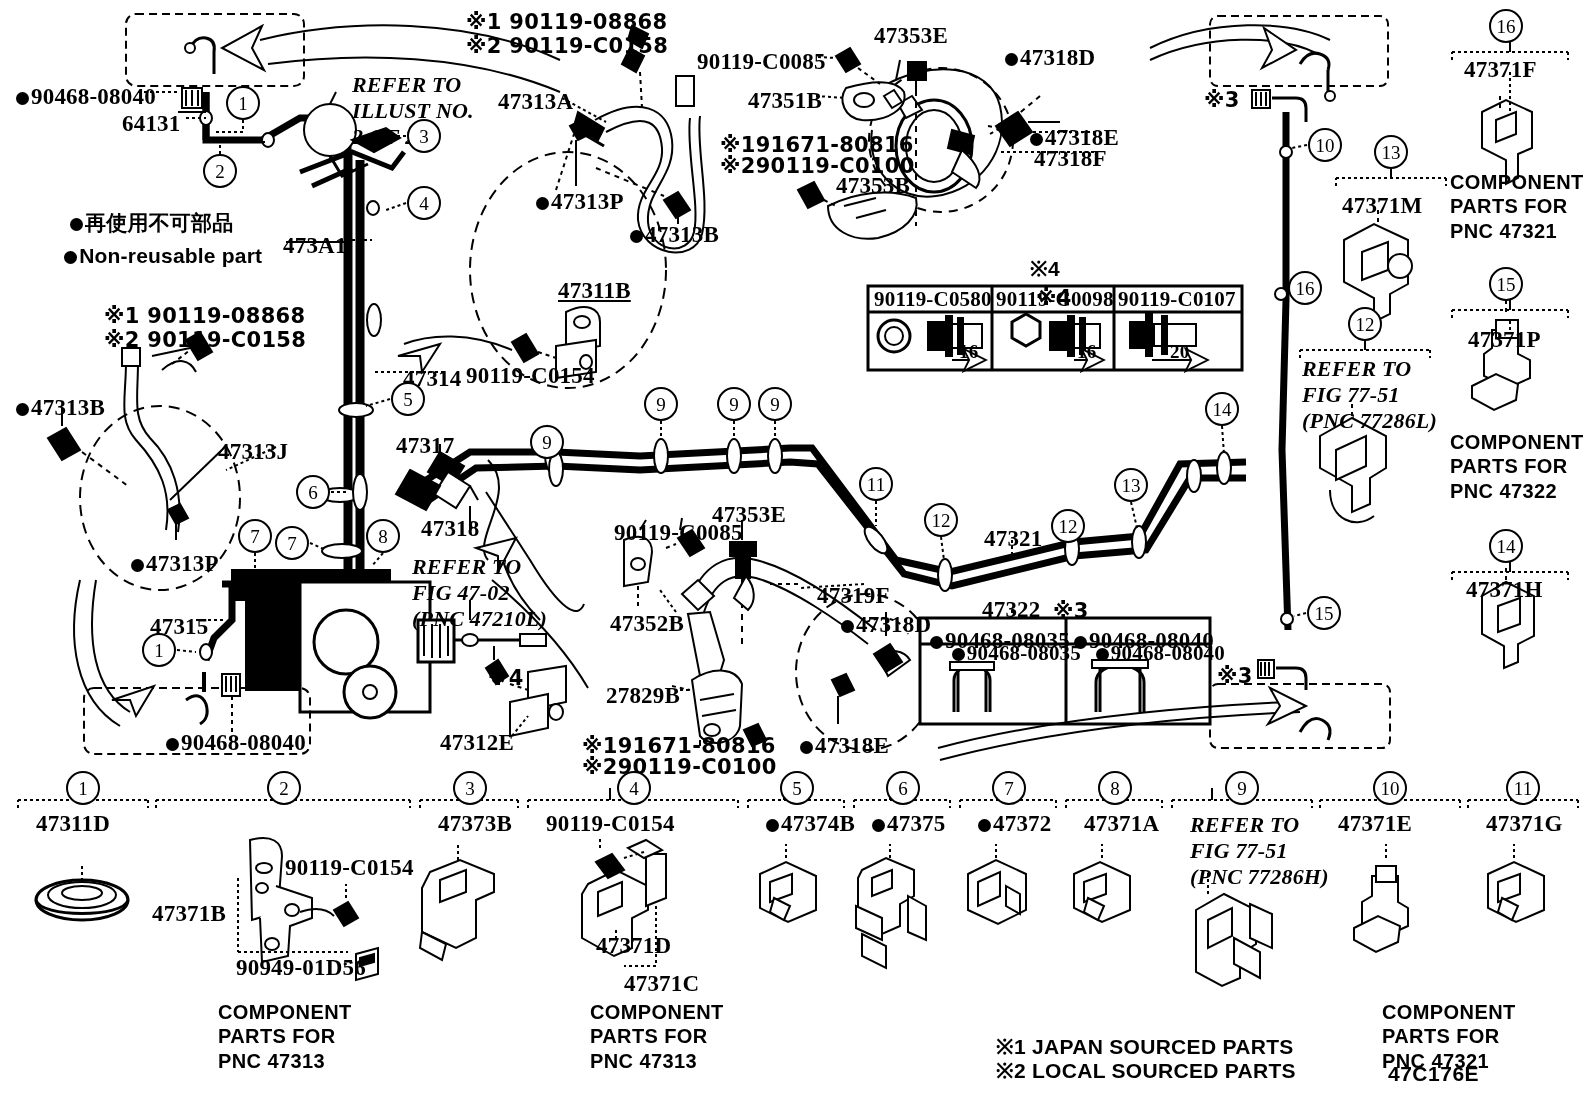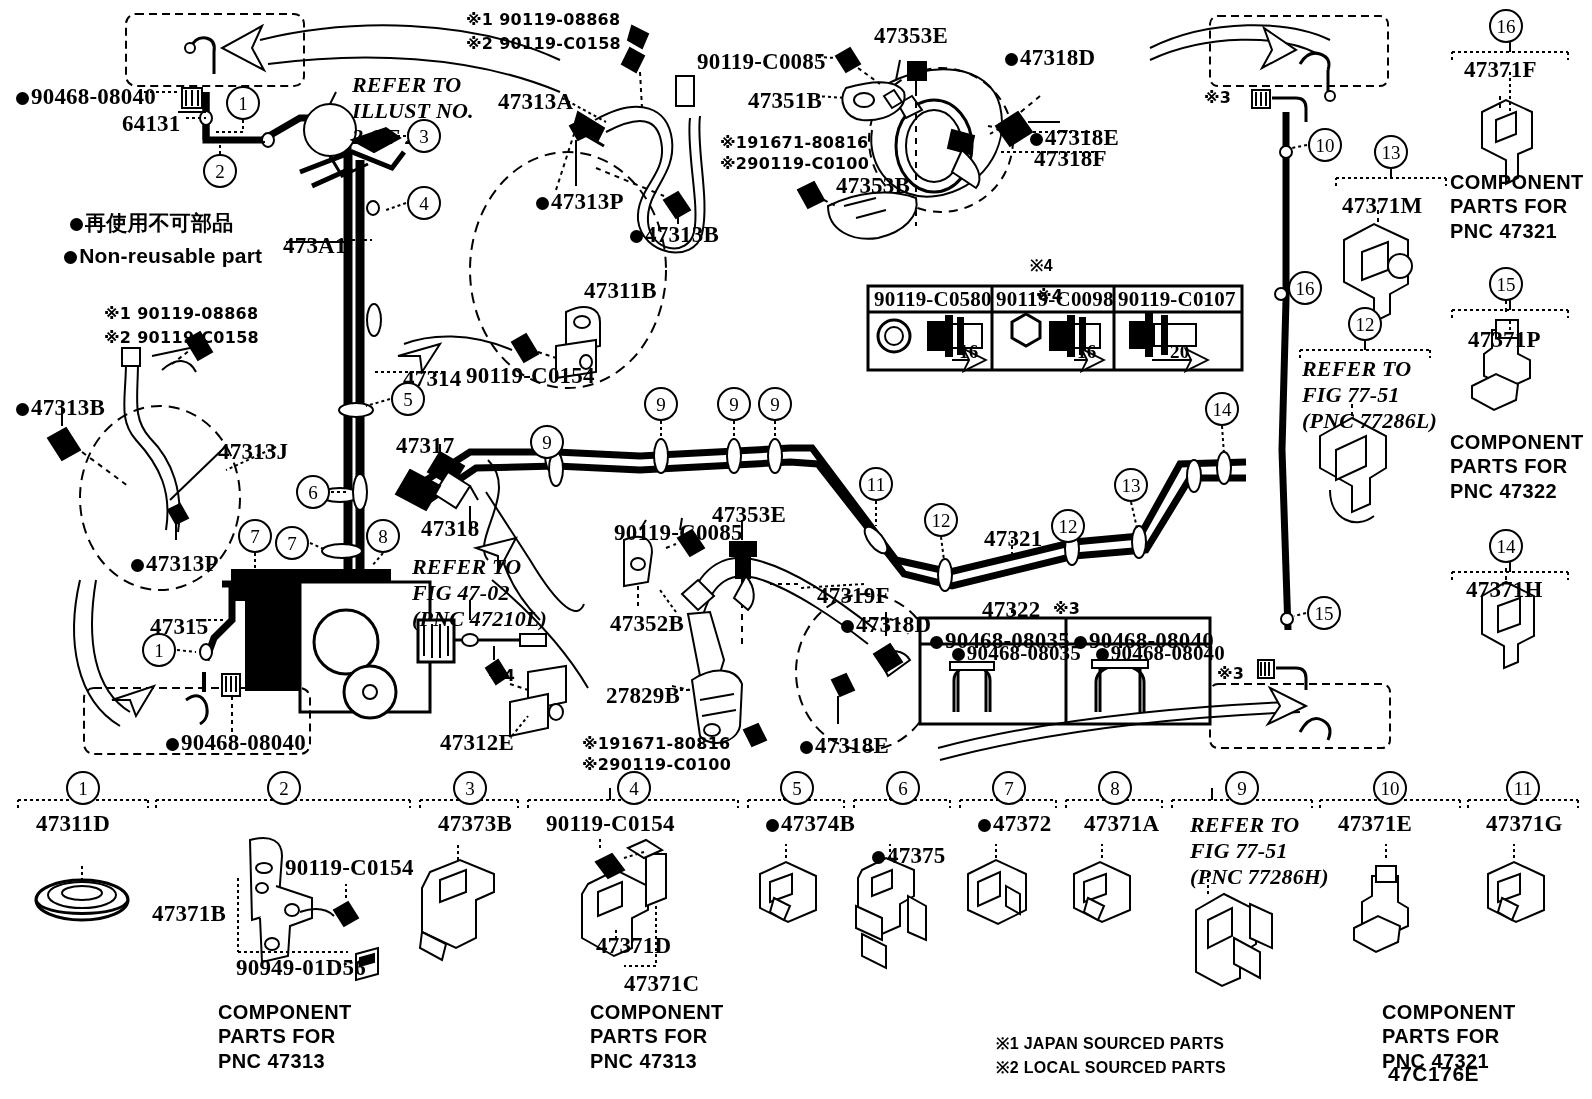--- a/index.html
+++ b/index.html
@@ -20,21 +20,21 @@
     position:absolute;
     font-family:"Liberation Serif", serif;
     font-weight:bold;
     white-space:pre;
     line-height:1.02;
     letter-spacing:0.2px;
     color:#000;
   }
   .pn{font-size:23px;}
   .pn-s{font-size:21px;}
-  .note2{font-size:16px;font-family:"Liberation Sans",sans-serif;font-weight:bold;letter-spacing:0.3px;}
+  .note2{font-size:21px;font-family:"Liberation Sans",sans-serif;font-weight:bold;letter-spacing:0.3px;}
   .refer{font-size:22px;font-family:"Liberation Serif",serif;font-weight:bold;line-height:1.18;font-style:italic;}
   .jp{font-size:21px;font-family:"DejaVu Sans",sans-serif;font-weight:bold;}
   .en{font-size:21px;font-family:"Liberation Sans",sans-serif;font-weight:bold;}
   .cp{font-size:20px;font-family:"Liberation Sans",sans-serif;font-weight:bold;line-height:1.22;letter-spacing:0.4px;}
   .tbl{font-size:21px;font-family:"Liberation Serif",serif;font-weight:bold;}
   .dim{font-size:19px;font-family:"Liberation Serif",serif;font-weight:bold;}
   .code{font-size:21px;font-family:"Liberation Sans",sans-serif;font-weight:bold;letter-spacing:0.5px;}
   .bal{
     position:absolute;
     font-family:"Liberation Serif", serif;
@@ -562,21 +562,21 @@
       <div class="lbl pn" style="left: 498px; top: 90px;"><span>47313A</span></div>
       <div class="lbl pn" style="left: 536px; top: 190px;"><span class="dot"></span><span>47313P</span></div>
       <div class="lbl pn" style="left: 630px; top: 223px;"><span class="dot"></span><span>47313B</span></div>
       <div class="lbl pn" style="left: 697px; top: 50px;"><span>90119-C0085</span></div>
       <div class="lbl pn" style="left: 748px; top: 89px;"><span>47351B</span></div>
       <div class="lbl pn" style="left: 874px; top: 24px;"><span>47353E</span></div>
       <div class="lbl pn" style="left: 836px; top: 174px;"><span>47353B</span></div>
       <div class="lbl pn" style="left: 1005px; top: 46px;"><span class="dot"></span><span>47318D</span></div>
       <div class="lbl pn" style="left: 1030px; top: 126px;"><span class="dot"></span><span>47318E</span></div>
       <div class="lbl pn" style="left: 1034px; top: 147px;"><span>47318F</span></div>
-      <div class="lbl pn" style="left: 584px; top: 279px;"><span>47311B</span></div>
+      <div class="lbl pn" style="left: 558px; top: 279px; text-decoration: underline;"><span>47311B</span></div>
       <div class="lbl pn" style="left: 466px; top: 364px;"><span>90119-C0154</span></div>
       <div class="lbl pn" style="left: 403px; top: 367px;"><span>47314</span></div>
       <div class="lbl pn" style="left: 396px; top: 434px;"><span>47317</span></div>
       <div class="lbl pn" style="left: 421px; top: 517px;"><span>47318</span></div>
       <div class="lbl pn" style="left: 16px; top: 396px;"><span class="dot"></span><span>47313B</span></div>
       <div class="lbl pn" style="left: 218px; top: 440px;"><span>47313J</span></div>
       <div class="lbl pn" style="left: 131px; top: 552px;"><span class="dot"></span><span>47313P</span></div>
       <div class="lbl pn" style="left: 150px; top: 615px;"><span>47315</span></div>
       <div class="lbl pn" style="left: 166px; top: 731px;"><span class="dot"></span><span>90468-08040</span></div>
       <div class="lbl pn" style="left: 440px; top: 731px;"><span>47312E</span></div>
@@ -788,21 +788,21 @@
 PNC 47313</div>
       <div class="bal" style="left: 779px; top: 770px;"><svg width="36" height="36" viewBox="0 0 36 36">
           <circle cx="18" cy="18" r="16" fill="#fff" stroke="#000" stroke-width="2"></circle>
           <text x="18" y="25" text-anchor="middle" font-family="Liberation Serif, serif" font-size="19" fill="#000">5</text>
         </svg></div>
       <div class="lbl pn" style="left: 766px; top: 812px;"><span class="dot"></span><span>47374B</span></div>
       <div class="bal" style="left: 885px; top: 770px;"><svg width="36" height="36" viewBox="0 0 36 36">
           <circle cx="18" cy="18" r="16" fill="#fff" stroke="#000" stroke-width="2"></circle>
           <text x="18" y="25" text-anchor="middle" font-family="Liberation Serif, serif" font-size="19" fill="#000">6</text>
         </svg></div>
-      <div class="lbl pn" style="left: 872px; top: 844px;"><span class="dot"></span><span>47375</span></div>
+      <div class="lbl pn" style="left: 872px; top: 812px;"><span class="dot"></span><span>47375</span></div>
       <div class="bal" style="left: 991px; top: 770px;"><svg width="36" height="36" viewBox="0 0 36 36">
           <circle cx="18" cy="18" r="16" fill="#fff" stroke="#000" stroke-width="2"></circle>
           <text x="18" y="25" text-anchor="middle" font-family="Liberation Serif, serif" font-size="19" fill="#000">7</text>
         </svg></div>
       <div class="lbl pn" style="left: 978px; top: 812px;"><span class="dot"></span><span>47372</span></div>
       <div class="bal" style="left: 1097px; top: 770px;"><svg width="36" height="36" viewBox="0 0 36 36">
           <circle cx="18" cy="18" r="16" fill="#fff" stroke="#000" stroke-width="2"></circle>
           <text x="18" y="25" text-anchor="middle" font-family="Liberation Serif, serif" font-size="19" fill="#000">8</text>
         </svg></div>
       <div class="lbl pn" style="left: 1084px; top: 812px;">47371A</div>

